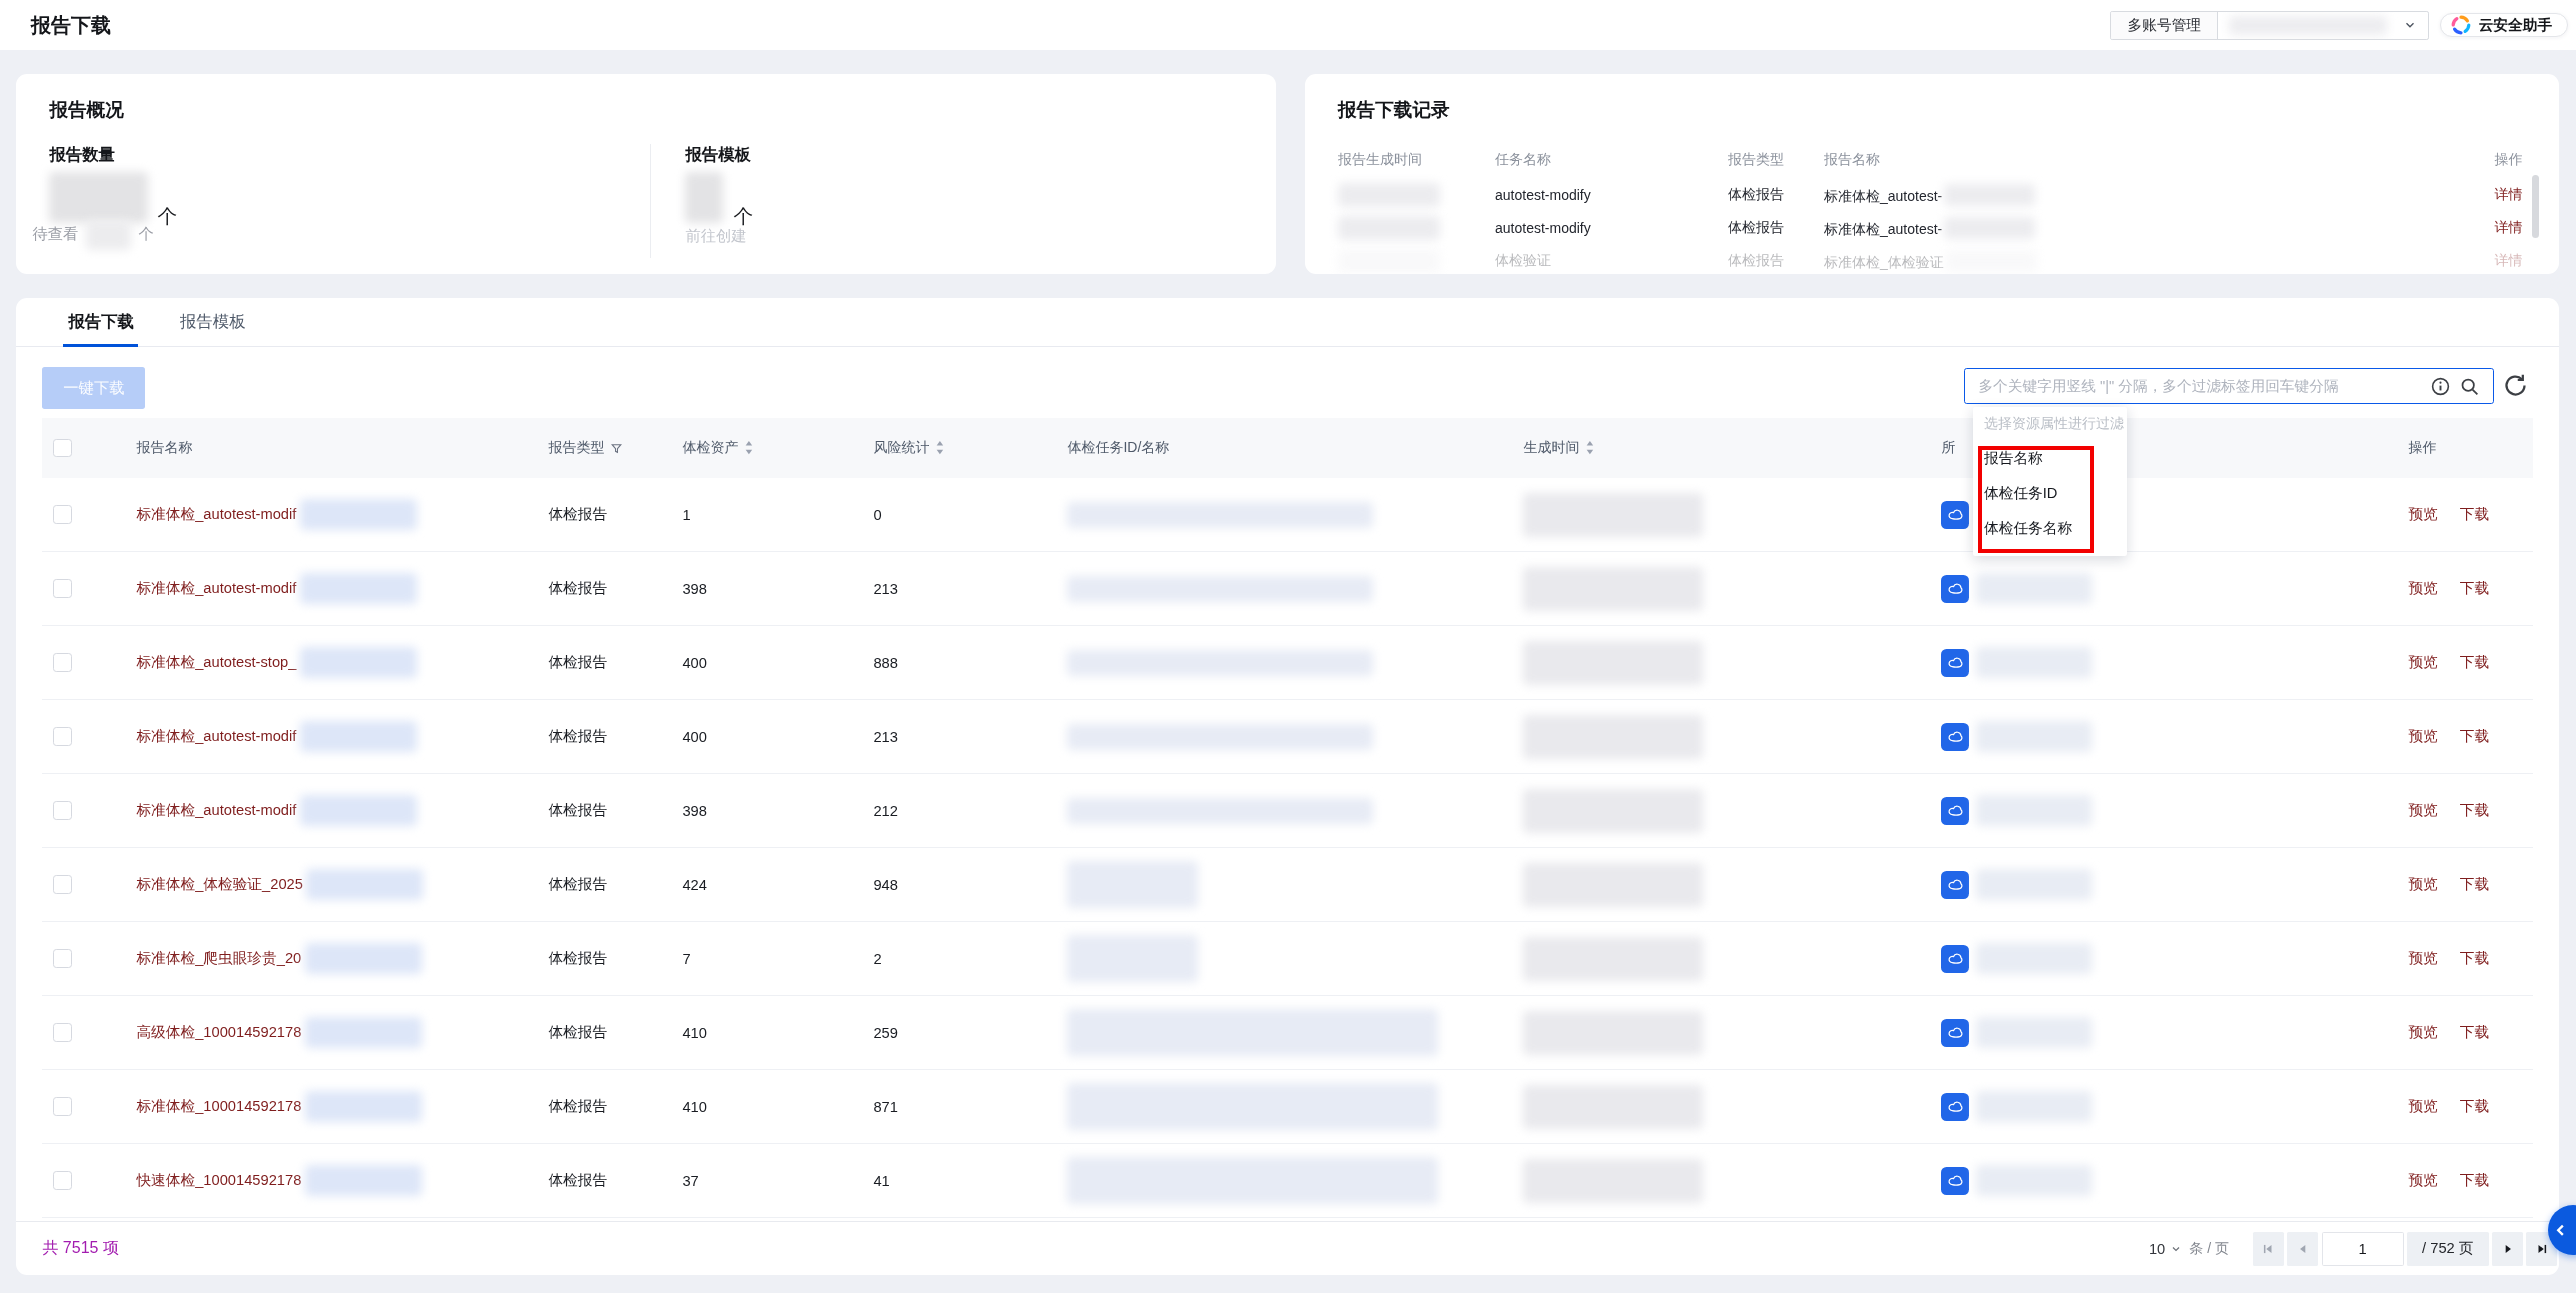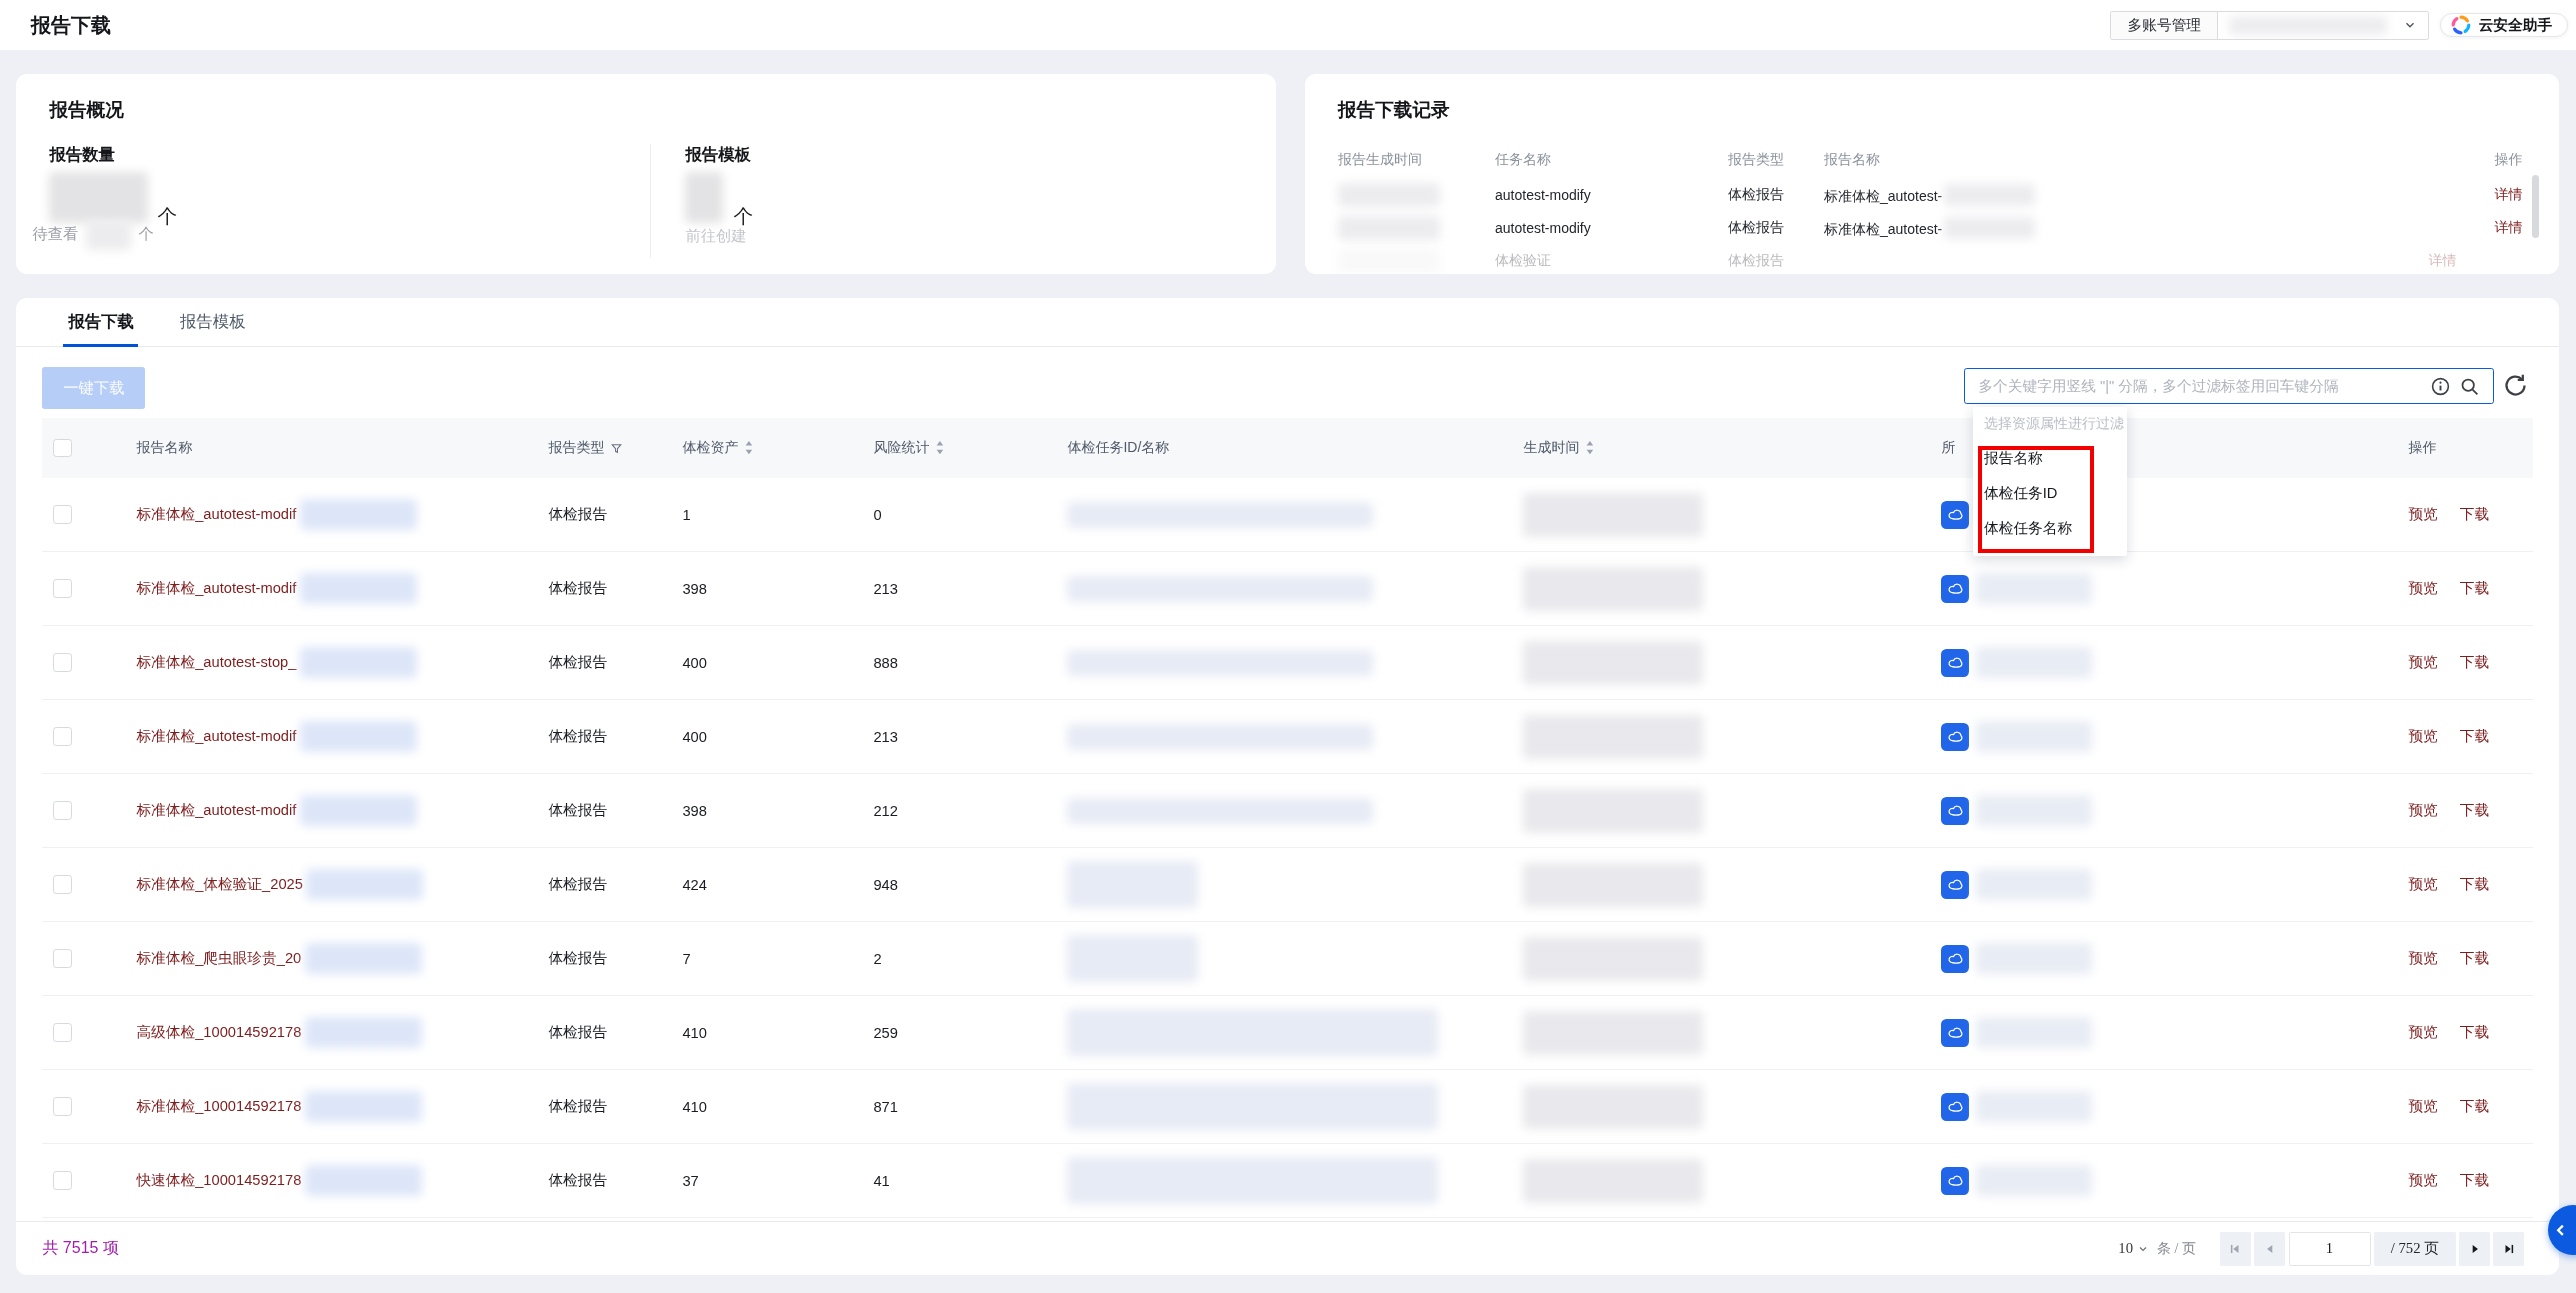--- a/index.html
+++ b/index.html
@@ -98,21 +98,21 @@
     box-shadow:0 3.3px 13px rgba(20,30,60,.16); z-index:30; }
   .dd-hint { height:32px; line-height:32px; padding-left:11px; font-size:14px; color:#b9bec6; }
   .dd-opts { position:absolute; left:0; top:34px; width:100%; }
   .dd-opt { height:35px; line-height:35px; padding-left:11px; font-size:14.7px; color:#15181e; cursor:pointer; white-space:nowrap; }
   .red-box { position:absolute; left:1978px; top:446px; width:116px; height:107px; border:4.4px solid #f20000; z-index:31; pointer-events:none; }
 
   
   .pager-bar { position:absolute; left:0; top:923px; width:2543px; height:54px; border-top:0.5px solid #e8eaef;
     display:flex; align-items:center; }
   .total-text { margin-left:26px; font-size:16px; color:#a21caf; }
-  .pager-right { margin-left:auto; margin-right:35px; display:flex; align-items:center; gap:7.6px;font-family:Liberation Serif, serif; }
+  .pager-right { margin-left:auto; margin-right:2px; display:flex; align-items:center; gap:7.6px; }
   .page-size { display:flex; align-items:center; gap:4.4px; font-size:14.7px; color:#33363c; cursor:pointer; }
   .per-page { font-size:14px; color:#83878f; margin-right:16.4px; }
   .pgroup { display:flex; gap:3.3px; }
   .pseg { height:34px; display:flex; align-items:center; justify-content:center; background:#edf0f4; border-radius:1.6px; cursor:pointer; }
   .pseg.nav { width:31px; }
   .pseg.input-seg { width:82px; background:#fff; border:0.5px solid #e3e5ea; }
   .pseg.input-seg input { width:100%; border:none; outline:none; text-align:center; font-size:14.7px; color:#17191d; font-family:inherit; }
   .pseg.total-seg { width:82px; font-size:14.7px; color:#24262b; cursor:default; }
 
   .float-btn { position:absolute; left:2548px; top:1205px; width:50px; height:50px; border-radius:50%;
@@ -196,20 +196,24 @@
             <span>标准体检_autotest-</span>
             <span class="blur"></span>
           </div>
     <div class="op"><a class="link">详情</a></div>
   </div>
 
   <div class="rc-grid rc-row">
     <div><span class="blur"></span></div>
     <div>体检验证</div>
     <div>体检报告</div>
+    <div class="rc-name">
+            <span>标准体检_体检验证</span>
+            <span class="blur"></span>
+          </div>
     <div class="op"><a class="link">详情</a></div>
   </div>
 </div>
     <div class="rc-scrollbar"></div>
   </div>
 
   <div class="card main">
     <div class="tabs">
       <div class="tab active">报告下载</div>
       <div class="tab">报告模板</div>

